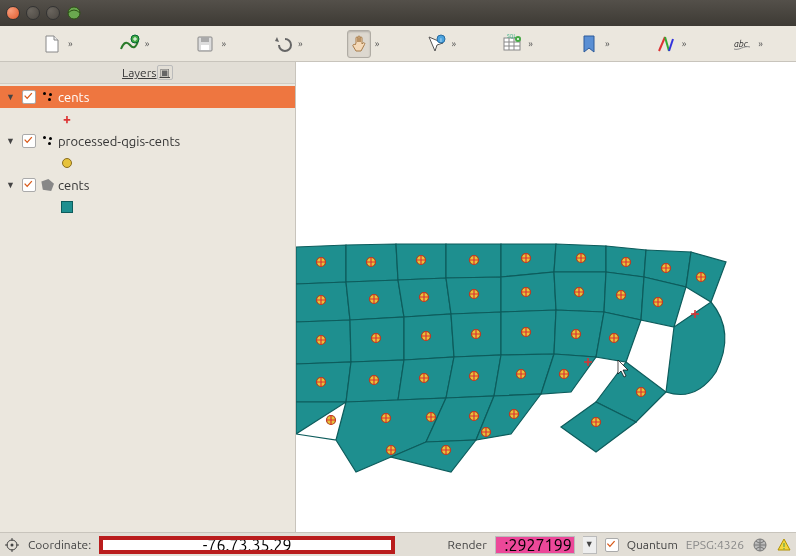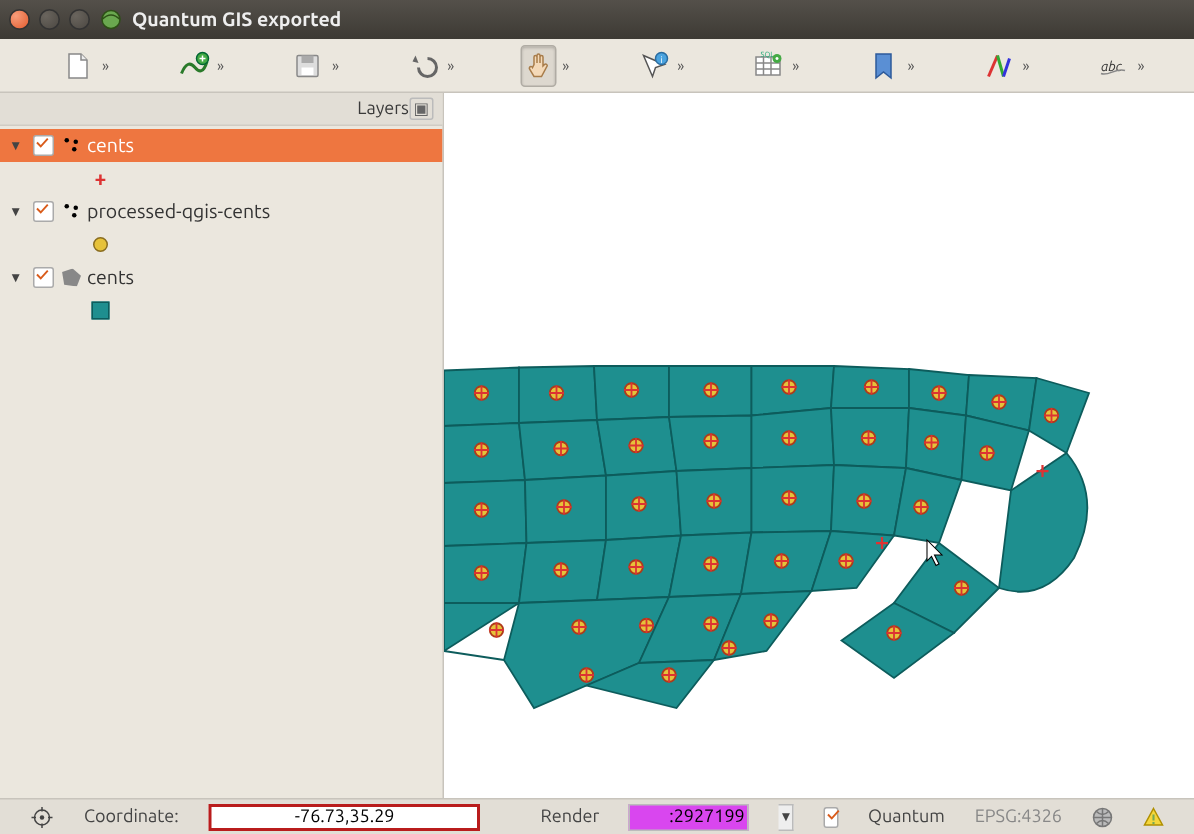--- a/index.html
+++ b/index.html
@@ -17,21 +17,21 @@
 
 .toolbar { height: 36px; background: #ebe7de; border-bottom: 1px solid #c8c4bc; display: flex; align-items: center; padding: 0 4px; gap: 2px; }
 .tbtn { width: 28px; height: 28px; display: flex; align-items: center; justify-content: center; border: 1px solid transparent; border-radius: 3px; margin-left: 36px; }
 .tbtn.sel { border: 1px solid #b0aca4; background: #ddd8cf; box-shadow: inset 0 1px 2px rgba(0,0,0,.2); }
 .tsep { width: 1px; height: 24px; background: #c0bcb4; margin: 0 1px; }
 .chev { font-size: 10px; color: #555; padding: 0 2px; }
 
 
 .main { display: flex; height: 470px; }
 .layers-panel { width: 296px; background: #ebe7de; border-right: 1px solid #c8c4bc; display: flex; flex-direction: column; }
-.panel-head { height: 22px; display: flex; align-items: center; justify-content: flex-end; padding: 0 6px; background: #e2ded6; border-bottom: 1px solid #d0ccc4; font-size: 12px; color: #3a3a3a; }
+.panel-head { height: 22px; display: flex; align-items: center; justify-content: center; padding: 0 6px; background: #e2ded6; border-bottom: 1px solid #d0ccc4; font-size: 12px; color: #3a3a3a; text-decoration: underline; }
 .panel-head .pop { font-size: 11px; color: #666; border: 1px solid #bbb; border-radius: 2px; padding: 0 2px; }
 .tree { flex: 1; padding: 2px 0; font-size: 13px; color: #333; overflow: hidden; }
 .node { display: flex; align-items: center; height: 22px; padding: 0 6px; gap: 4px; }
 .node.sel { background: #ee7640; color: #fff; }
 .indent { width: 14px; }
 .exp { width: 12px; font-size: 9px; color: #444; }
 .cbx { width: 14px; height: 14px; border: 1px solid #aaa; background: #fff; border-radius: 2px; position: relative; }
 .cbx::after { content:"✓"; position:absolute; top:-2px; left:1px; font-size:12px; color:#d95b1a; font-weight:bold; }
 .sym { width: 14px; height: 14px; display: flex; align-items: center; justify-content: center; }
 .sym-dots::before, .sym-dots::after { content:""; width:3px; height:3px; background:#000; border-radius:50%; position:absolute; }
@@ -42,44 +42,43 @@
 .sym-poly { width:14px; height:12px; background:#888; clip-path: polygon(10% 20%, 60% 0, 100% 40%, 80% 100%, 20% 90%); }
 .sym-cross { color:#d33; font-size:14px; font-weight:bold; line-height:1; }
 .sym-circle { width:10px; height:10px; border-radius:50%; background:#e6c23a; border:1px solid #8a6d1f; }
 .sym-square { width:12px; height:12px; background:#1e8f8f; border:1px solid #0d5c5c; }
 
 
 .canvas { flex: 1; background: #fff; position: relative; overflow: hidden; }
 .map { position:absolute; left:0; top:0; }
 
 
-.statusbar { height: 24px; background: #e2ded6; border-top: 1px solid #c8c4bc; display: flex; align-items: center; padding: 0 20px; gap: 20px; font-size: 12px; color: #444; }
+.statusbar { height: 24px; background: #e2ded6; border-top: 1px solid #c8c4bc; display: flex; align-items: center; padding: 0 4px; gap: 8px; font-size: 12px; color: #444; }
 .statusbar .label { white-space: nowrap; }
-.coord-input { width: 296px; height: 18px; background: #fff; border: 2px solid #b91c1c; text-align: center; font-family: inherit; font-size: 12px; }
-.scale-input { width: 80px; height: 18px; background: #d946ef; border: 1px solid #bbb; text-align: right; padding-right: 2px; font-size: 12px; }
+.coord-input { width: 296px; height: 18px; background: #fff; border: 4px solid #b91c1c; text-align: center; font-family: inherit; font-size: 16px; }
+.scale-input { width: 80px; height: 18px; background: #ec4899; border: 1px solid #bbb; text-align: right; padding-right: 2px; font-size: 16px; }
 .scale-stepper { width:14px; height:18px; border:1px solid #bbb; border-left:none; background:#eee; font-size:9px; line-height:1; display:flex; align-items:center; justify-content:center; }
 .sb-cbx { width: 14px; height: 14px; border: 1px solid #aaa; background: #fff; border-radius: 2px; position: relative; }
 .sb-cbx::after { content:"✓"; position:absolute; top:-2px; left:1px; font-size:12px; color:#d95b1a; font-weight:bold; }
 .crs { color:#888;text-align:center; }
 .sb-icon { width:16px; height:16px; display:flex; align-items:center; justify-content:center; }
 </style>
 </head>
 <body>
 
 <div class="titlebar">
   <div class="win-btns">
     <div class="win-btn win-close"></div>
     <div class="win-btn win-min"></div>
     <div class="win-btn win-max"></div>
   </div>
   <svg class="title-icon" viewBox="0 0 16 16">
       <circle cx="8" cy="8" r="6" fill="#6aa84f" stroke="#2d5016"></circle>
       <path d="M2 8 Q8 2 14 8" fill="none" stroke="#2d5016"></path>
     </svg>
-  <span class="title-text">Quantum GIS exported</span>
 </div>
 
 <div class="toolbar">
   <div class="tbtn">
       <svg width="22" height="22" viewBox="0 0 22 22">
         <path d="M5 3h8l4 4v12H5z" fill="#fff" stroke="#888"></path>
         <path d="M13 3v4h4" fill="#eee" stroke="#888"></path>
       </svg>
     </div>
   <span class="chev">»</span>

